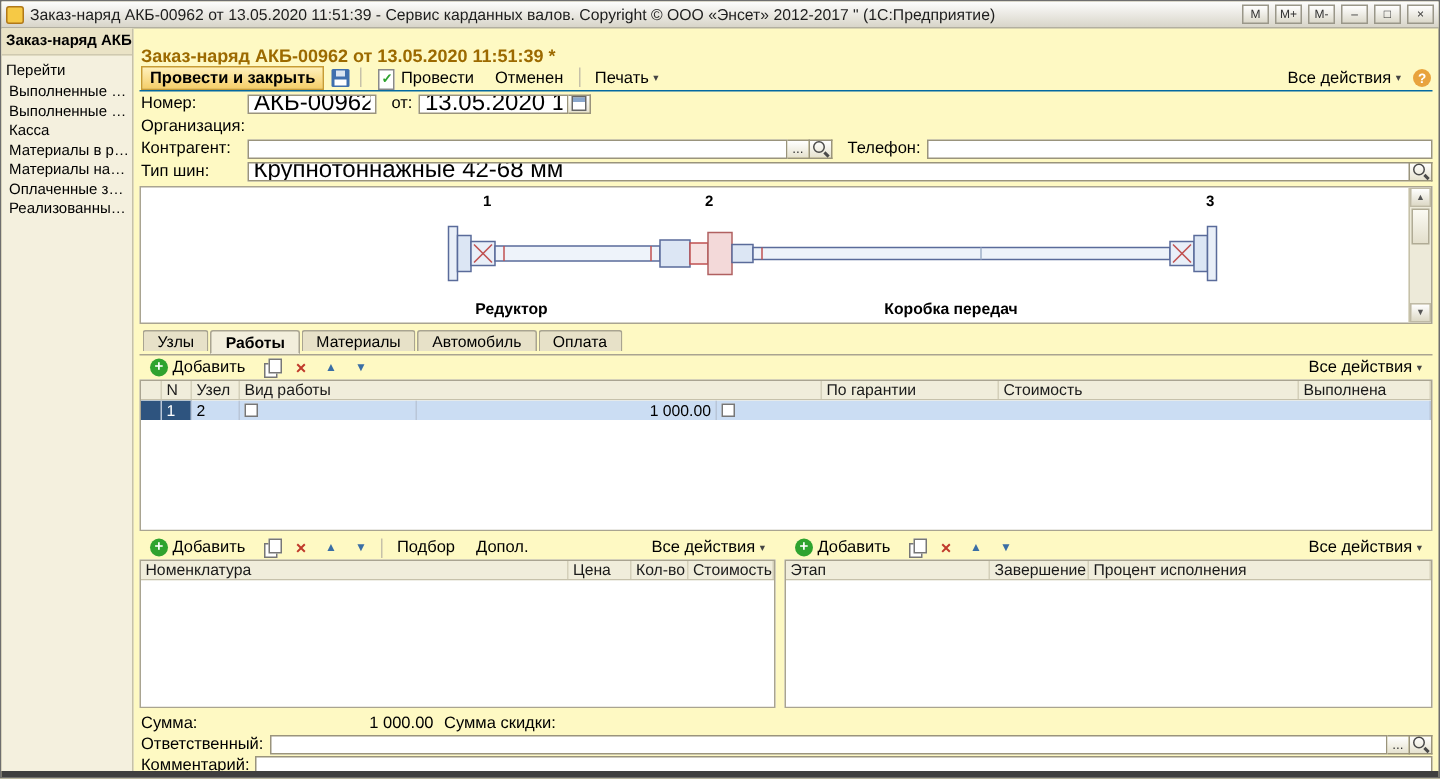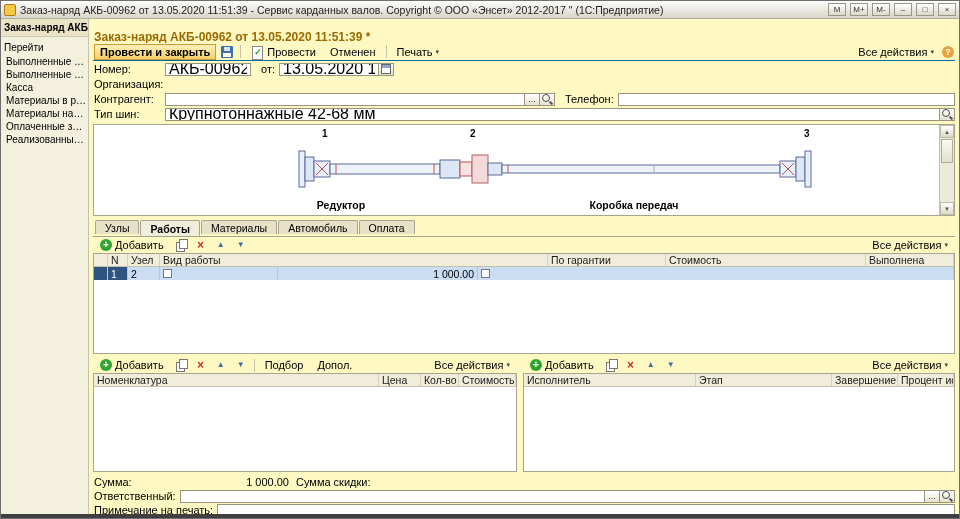--- a/index.html
+++ b/index.html
@@ -376,21 +376,20 @@
                 <i class="ico ico-down">▼</i>
               </button>
             <span class="spacer"></span>
             <button class="btn">
               <span>Все действия</span>
               <span class="arrow">▾</span>
             </button>
           </div>
           <div class="grid">
             <div class="ghead">
-              <span class="gcell e-exec">Исполнитель</span>
               <span class="gcell e-stage">Этап</span>
               <span class="gcell e-fin">Завершение</span>
               <span class="gcell e-pct">Процент исполнения</span>
             </div>
             <div class="gbody"></div>
           </div>
         </div>
 
       </div>
 
@@ -404,26 +403,20 @@
           <span class="foot-label">Ответственный:</span>
           <span class="input-group grow">
             <input class="input grow" value="" style="">
             <button class="fbtn">...</button>
             <button class="fbtn">
                 <i class="ico ico-mag"></i>
               </button>
           </span>
         </div>
         <div class="foot-row">
-          <span class="foot-label">Примечание на печать:</span>
-          <span class="input-group grow">
-            <input class="input grow" value="" style="">
-          </span>
-        </div>
-        <div class="foot-row">
           <span class="foot-label">Комментарий:</span>
           <span class="input-group grow">
             <input class="input grow" value="" style="">
           </span>
         </div>
       </div>
 
     </div>
   </div>
 

